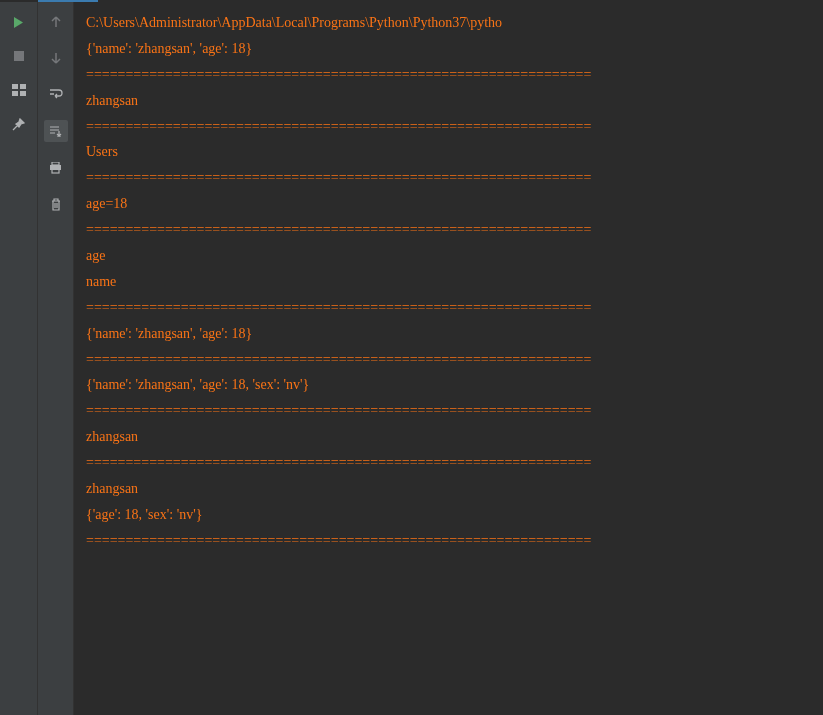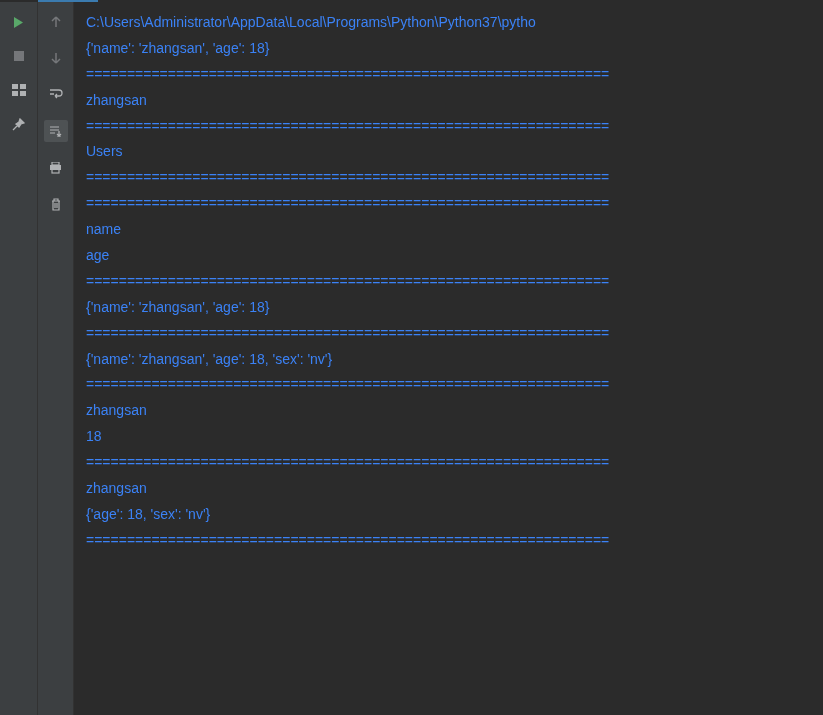--- a/index.html
+++ b/index.html
@@ -60,22 +60,22 @@
     }
     .console {
       flex: 1;
       background: #2b2b2b;
       padding: 8px 4px 8px 12px;
       line-height: 1.85;
       overflow: hidden;
       white-space: nowrap;
     }
     .console-line {
-      font-family: Liberation Sans, sans-serif;
-      color: #3b82f6;
+      font-family: Liberation Serif, serif;
+      color: #f97316;
     }
     svg { display: block; }
   </style>
 </head>
 <body>
 
 <div class="top-border"></div>
 <div class="container">
   <div class="gutter">
     <div class="icon-btn">
@@ -139,28 +139,28 @@
   </div>
 
   <div class="console">
     <div class="console-line">C:\Users\Administrator\AppData\Local\Programs\Python\Python37\pytho</div>
     <div class="console-line">{'name': 'zhangsan', 'age': 18}</div>
     <div class="console-line">================================================================</div>
     <div class="console-line">zhangsan</div>
     <div class="console-line">================================================================</div>
     <div class="console-line">Users</div>
     <div class="console-line">================================================================</div>
+    <div class="console-line">age=18</div>
     <div class="console-line">================================================================</div>
+    <div class="console-line">age</div>
     <div class="console-line">name</div>
-    <div class="console-line">age</div>
     <div class="console-line">================================================================</div>
     <div class="console-line">{'name': 'zhangsan', 'age': 18}</div>
     <div class="console-line">================================================================</div>
     <div class="console-line">{'name': 'zhangsan', 'age': 18, 'sex': 'nv'}</div>
     <div class="console-line">================================================================</div>
     <div class="console-line">zhangsan</div>
-    <div class="console-line">18</div>
     <div class="console-line">================================================================</div>
     <div class="console-line">zhangsan</div>
     <div class="console-line">{'age': 18, 'sex': 'nv'}</div>
     <div class="console-line">================================================================</div>
   </div>
 </div>
 
 </body></html>

